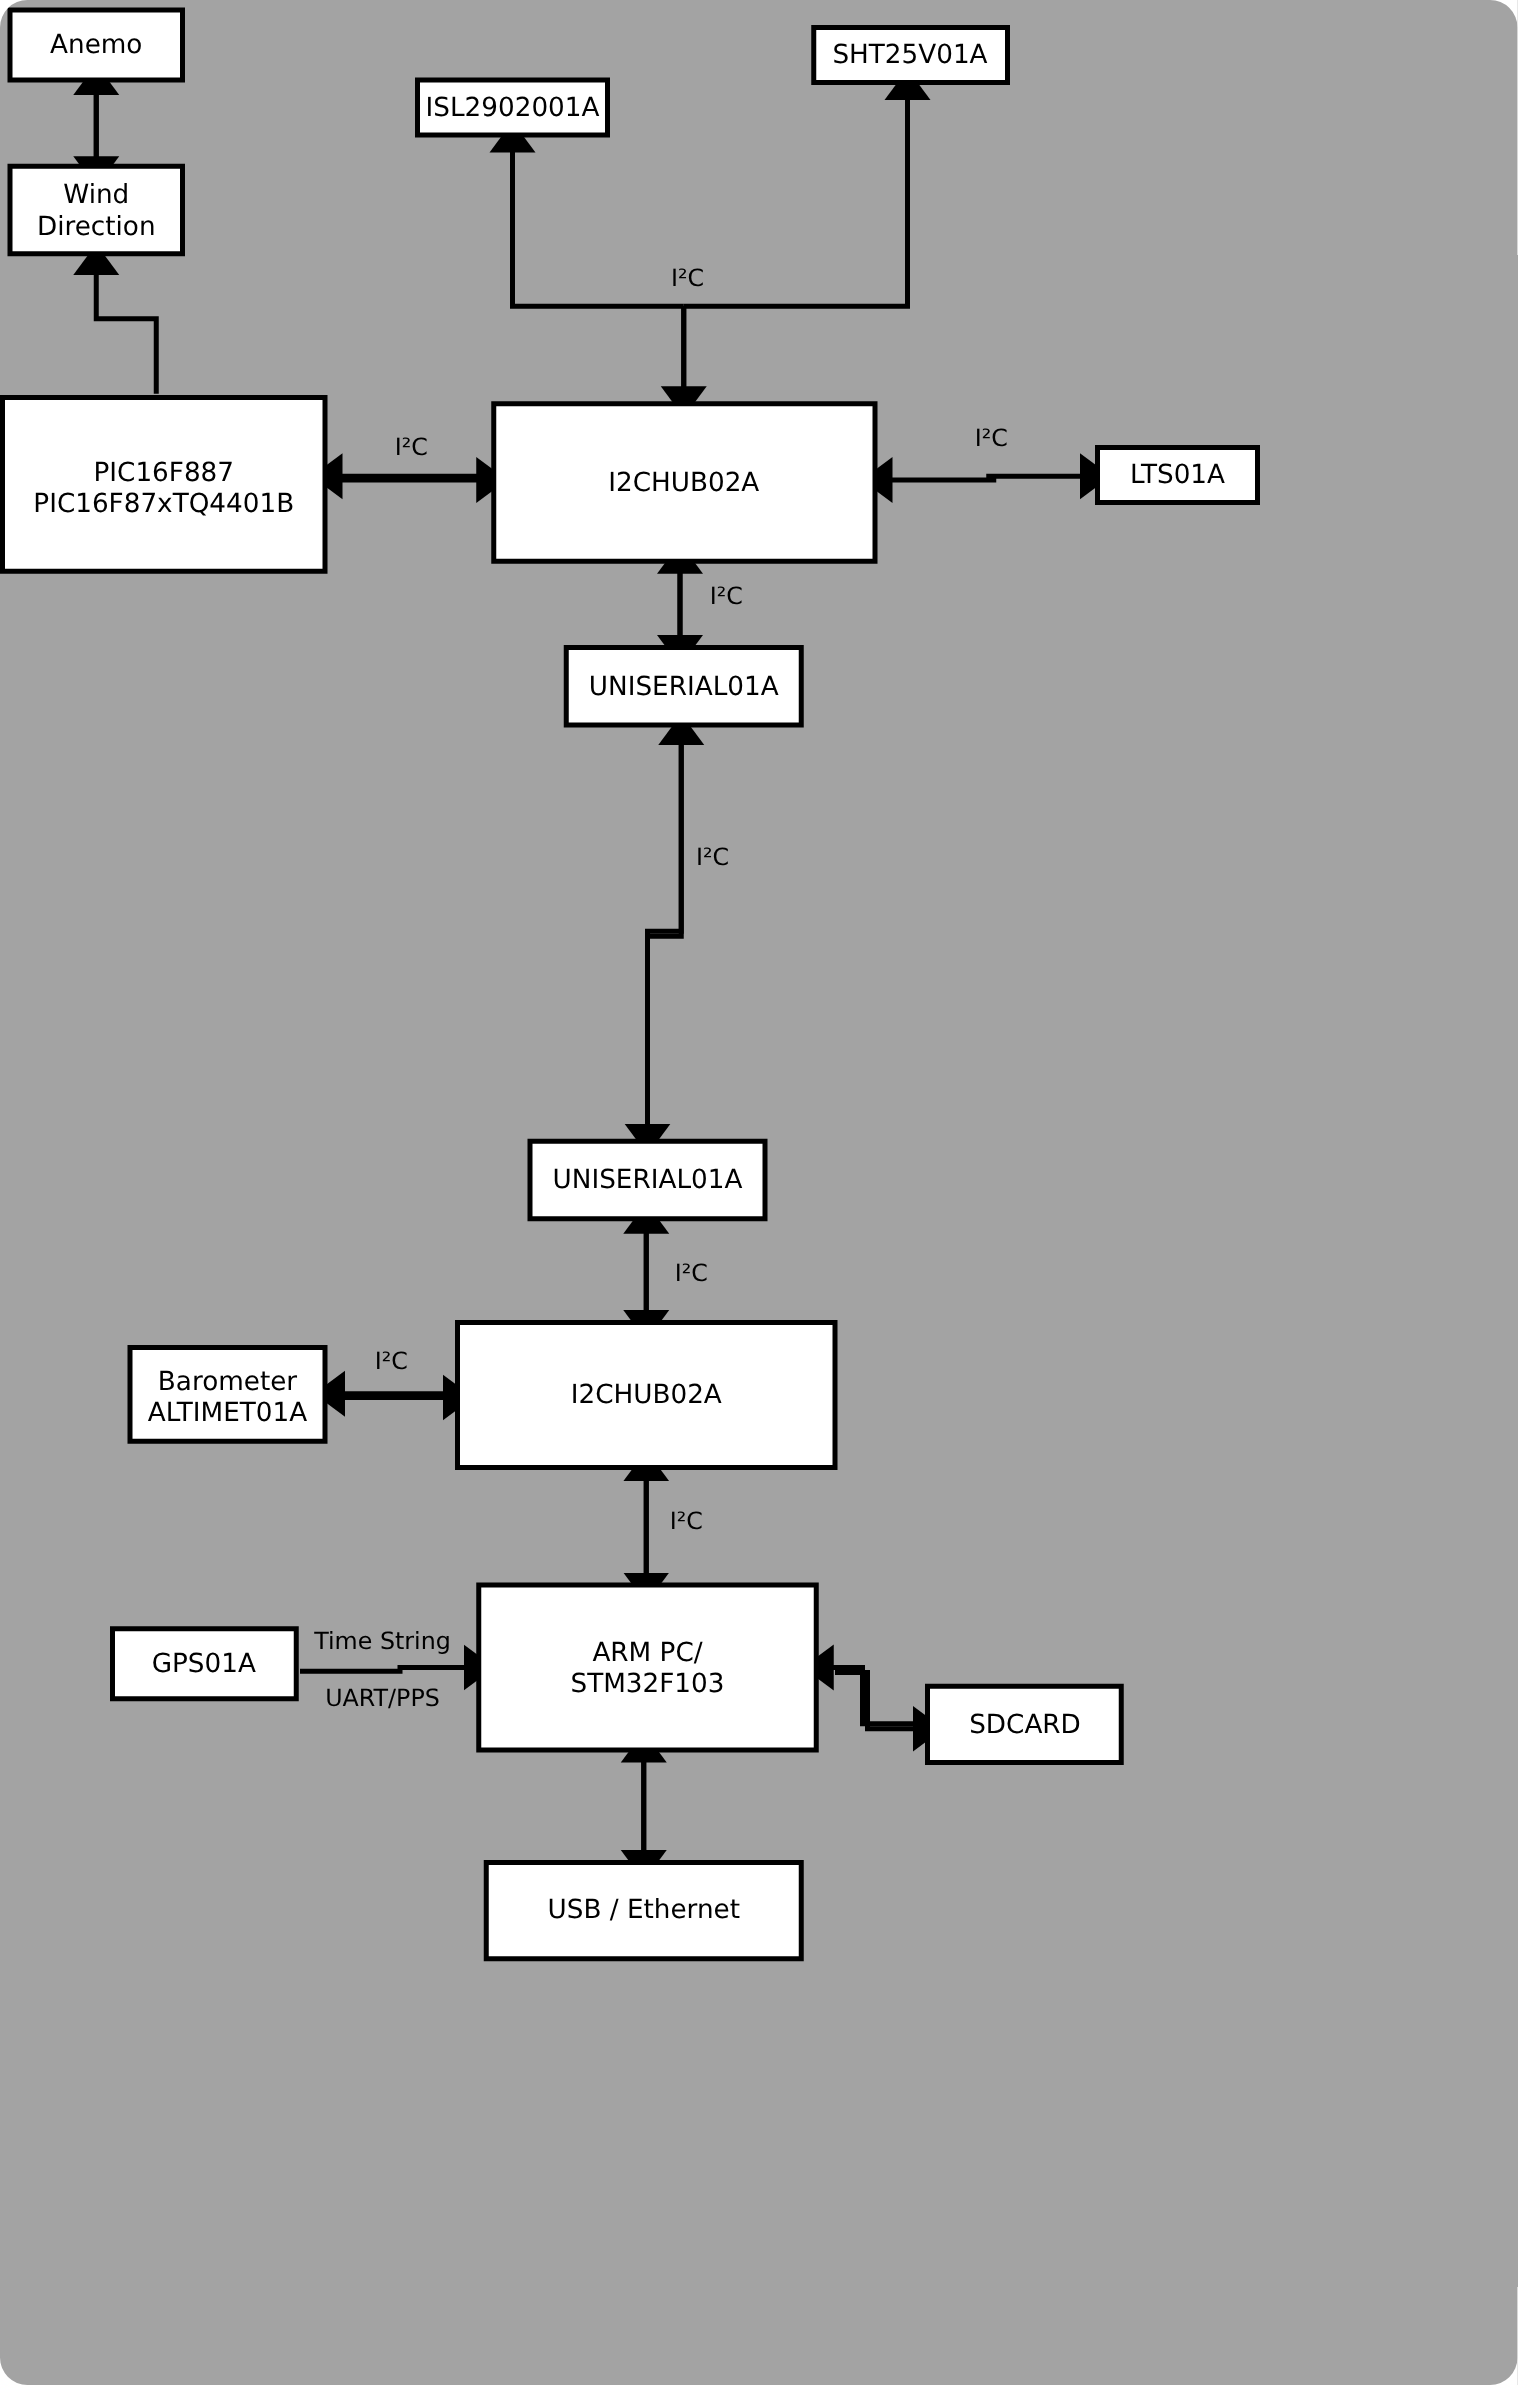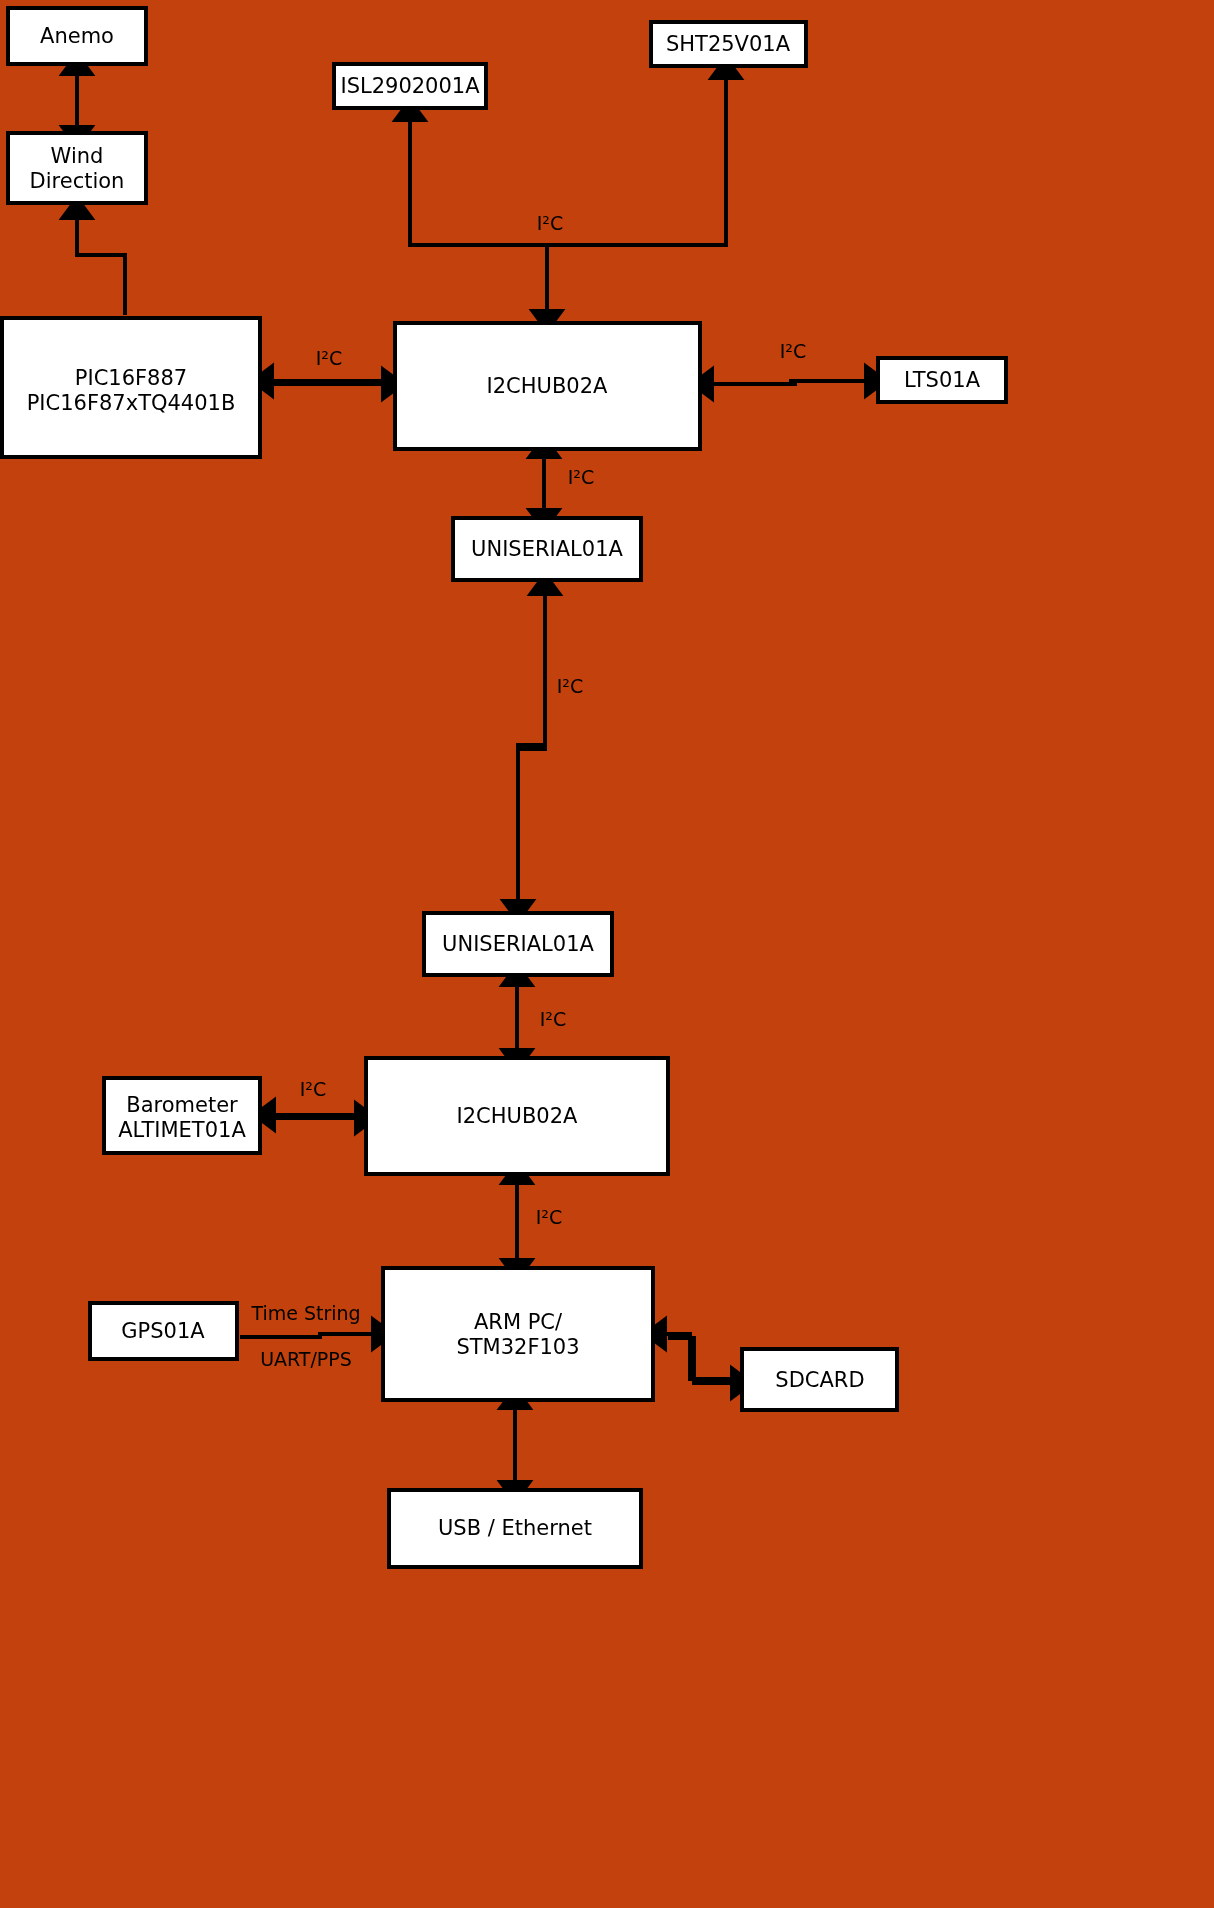--- a/index.html
+++ b/index.html
@@ -7,22 +7,23 @@
     padding: 0;
     background: #ffffff;
   }
   body {
     font-family: "DejaVu Sans", "Liberation Sans", sans-serif;
   }
   #diagram-root {
     position: relative;
     width: 1214px;
     height: 1908px;
-    background: #c2410c;
+    background: #a3a3a3;
     overflow: hidden;
+    border-radius: 22px;
   }
   svg.diagram-canvas {
     position: absolute;
     left: 0;
     top: 0;
     width: 1214px;
     height: 1908px;
     display: block;
   }
   .node-rect {

